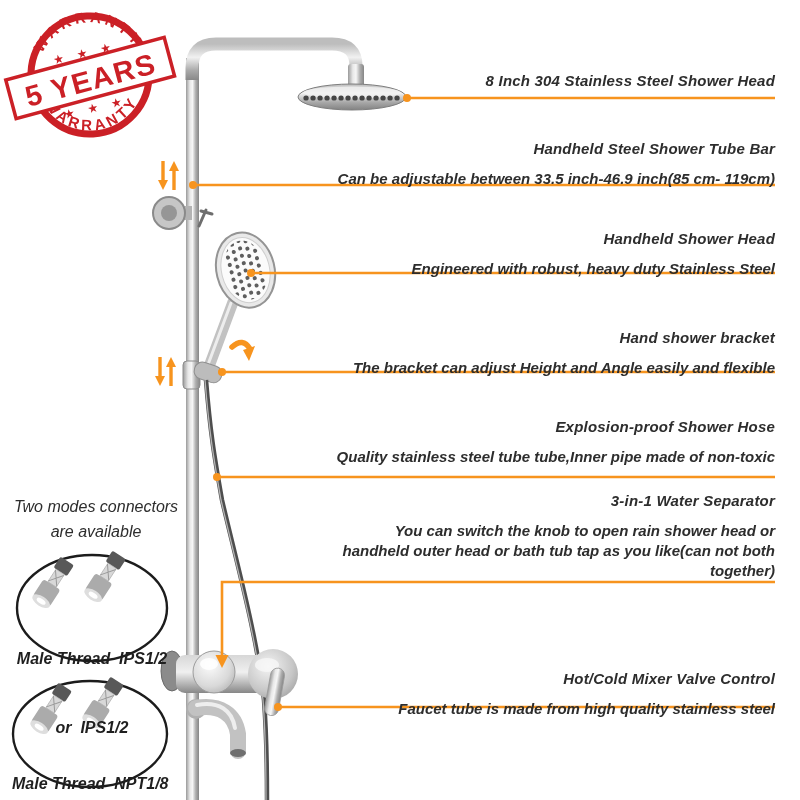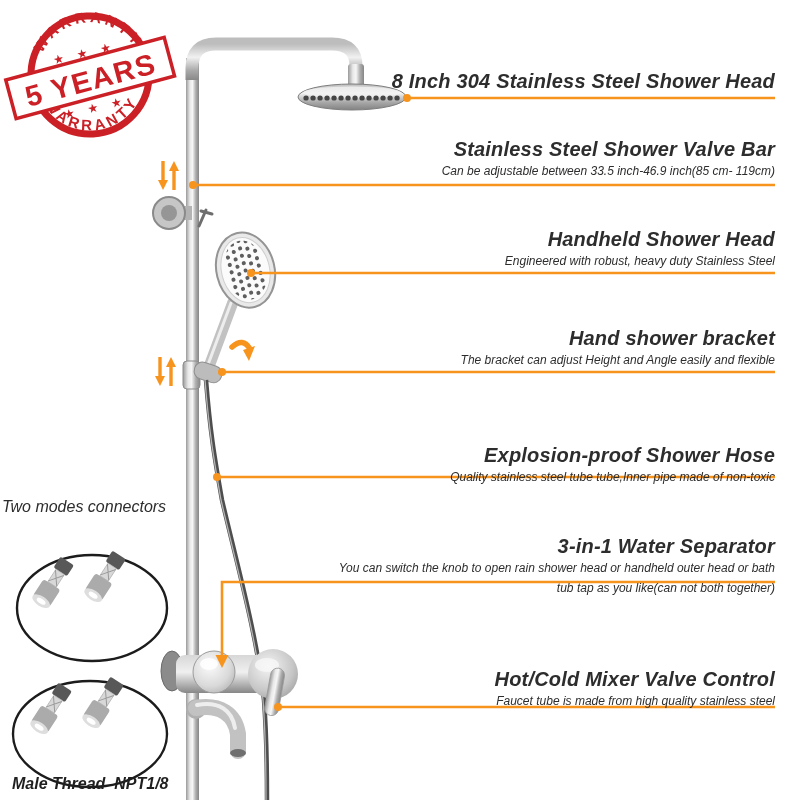--- a/index.html
+++ b/index.html
@@ -1,26 +1,26 @@
 <!DOCTYPE html>
 <html><head>
 <meta charset="utf-8">
 <style>
   html,body{margin:0;padding:0;background:#fff;}
   .stage{position:relative;width:800px;height:800px;background:#fff;overflow:hidden;
          font-family:"Liberation Sans",sans-serif;}
   .art{position:absolute;left:0;top:0;}
   
   .ann{position:absolute;right:25px;text-align:right;color:#2d2d2d;}
-  .ann-title{font-style:italic;font-weight:700;font-size:20px;line-height:22px;letter-spacing:.2px;}
-  .ann-desc{font-style:italic;font-weight:400;font-size:12px;line-height:20px;margin-top:1px;}
+  .ann-title{font-style:italic;font-weight:700;font-size:15px;line-height:22px;letter-spacing:.2px;}
+  .ann-desc{font-style:italic;font-weight:700;font-size:15px;line-height:20px;margin-top:9px;}
   .ann-desc:empty{display:none;}
   .a6{max-width:450px;}
   
-  .conn-head{position:absolute;left:0;top:494px;width:168px;text-align:center;color:#2d2d2d;
+  .conn-head{position:absolute;left:12px;top:494px;width:168px;text-align:center;color:#2d2d2d;
              font-style:italic;font-weight:400;font-size:16px;line-height:25px;}
   .opt{position:absolute;text-align:center;color:#1f1f1f;font-style:italic;font-weight:600;
        font-size:16px;line-height:23px;white-space:pre;}
   .opt1{left:16px;top:601px;width:152px;}
   .opt2{left:12px;top:726px;width:156px;}
 </style>
 </head>
 <body>
 
 <div class="stage">
@@ -200,45 +200,50 @@
         <text x="90" y="90" font-size="29" font-weight="800" fill="#CB2026" text-anchor="middle" letter-spacing="1.5" font-family="Liberation Sans, sans-serif">5 YEARS</text>
       </g>
     </g>
   </svg>
 
   <div class="ann" style="top:70px">
     <div class="ann-title">8 Inch 304 Stainless Steel Shower Head</div>
 
   </div>
   <div class="ann" style="top:138px">
-    <div class="ann-title">Stainless Steel Shower Valve Bar</div>
+    <div class="ann-title">Handheld Steel Shower Tube Bar</div>
     <div class="ann-desc">Can be adjustable between 33.5 inch-46.9 inch(85 cm- 119cm)</div>
   </div>
   <div class="ann" style="top:327px">
     <div class="ann-title">Hand shower bracket</div>
     <div class="ann-desc">The bracket can adjust Height and Angle easily and flexible</div>
   </div>
   <div class="ann" style="top:228px">
     <div class="ann-title">Handheld Shower Head</div>
     <div class="ann-desc">Engineered with robust, heavy duty Stainless Steel</div>
   </div>
-  <div class="ann" style="top:444px">
+  <div class="ann" style="top:416px">
     <div class="ann-title">Explosion-proof Shower Hose</div>
     <div class="ann-desc">Quality stainless steel tube tube,Inner pipe made of non-toxic</div>
   </div>
-  <div class="ann a6" style="top:535px">
+  <div class="ann a6" style="top:490px">
     <div class="ann-title">3-in-1 Water Separator</div>
     <div class="ann-desc">You can switch the knob to open rain shower head or handheld outer head or bath tub tap as you like(can not both together)</div>
   </div>
   <div class="ann" style="top:668px">
     <div class="ann-title">Hot/Cold Mixer Valve Control</div>
     <div class="ann-desc">Faucet tube is made from high quality stainless steel</div>
   </div>
 
   <div class="conn-head">
     <div>Two modes connectors</div>
+    <div>are available</div>
+  </div>
+  <div class="opt opt1">
+    <div>Male Thread  IPS1/2</div>
+    <div>or  IPS1/2</div>
   </div>
   <div class="opt opt2">
     <div>Male Thread  NPT1/8</div>
     
   </div>
 
 </div>
 
 </body></html>

